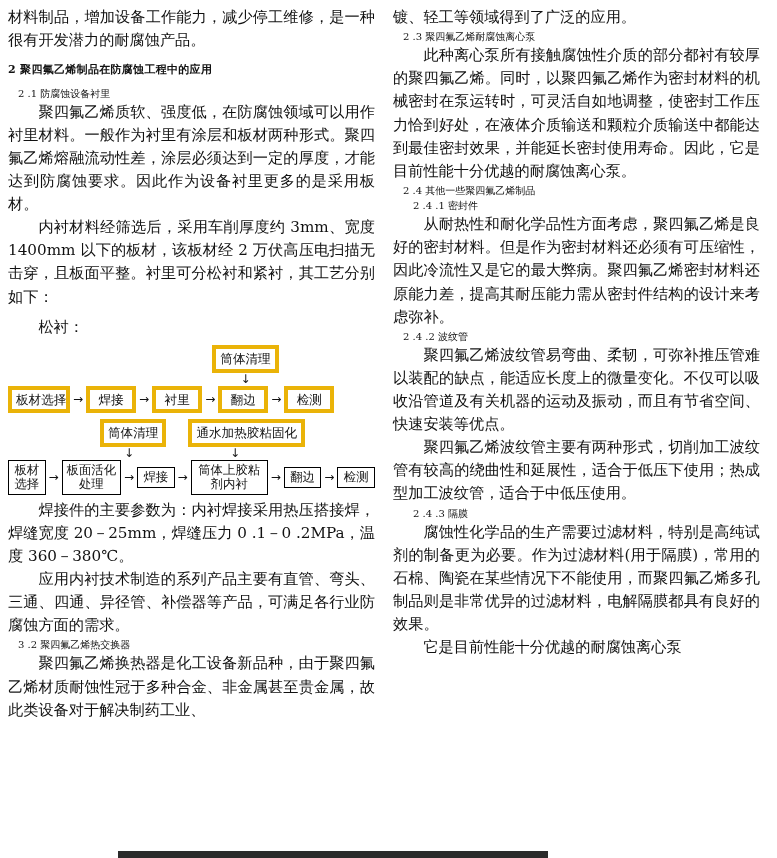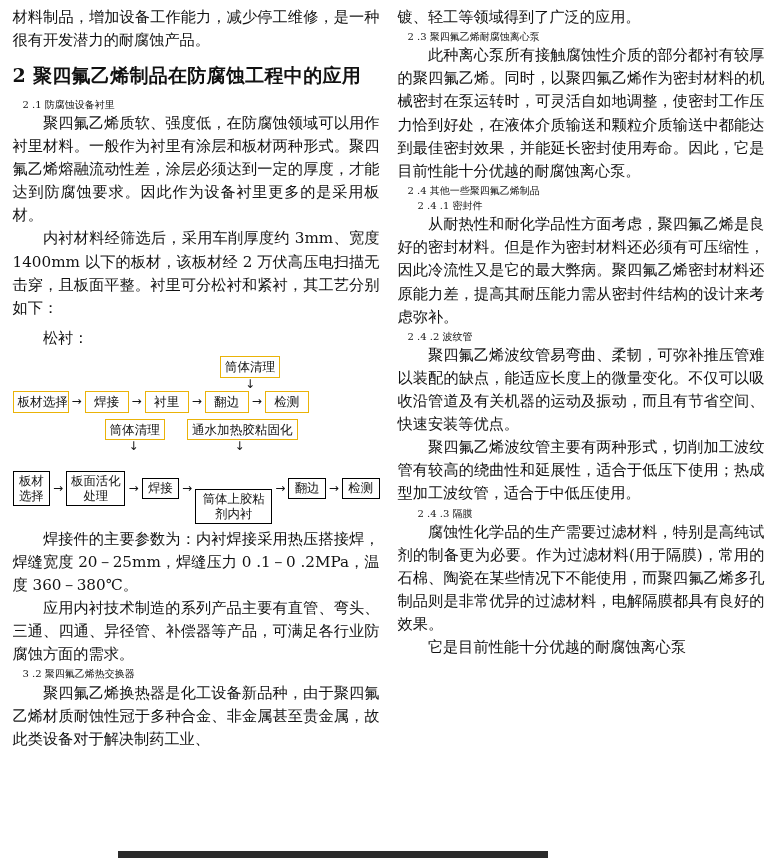--- a/index.html
+++ b/index.html
@@ -19,38 +19,37 @@
     width: 777px;
     height: 858px;
     box-sizing: border-box;
     padding: 6px 8px 0 8px;
   }
   .columns {
     display: flex;
     flex-direction: row;
     gap: 18px;
     height: 100%;
-    justify-content: center;
   }
   .col {
     width: 367px;
     flex: 0 0 367px;
   }
   p {
     margin: 0;
     font-size: 15.2px;
     line-height: 1.52;
     text-align: justify;
     text-justify: inter-ideograph;
   }
   p.ind2 { text-indent: 2em; }
   p.ind1 { text-indent: 1em; }
   h2.sec {
     margin: 10px 0 8px 0;
-    font-size: 19px;
+    font-size: 11px;
     font-weight: bold;
     line-height: 1.4;
     letter-spacing: 0.3px;
   }
   .sub {
     font-size: 10px;
     line-height: 1.52;
   }
   .lab {
     font-size: 15.2px;
@@ -64,21 +63,21 @@
     font-size: 12.6px;
     line-height: 1.25;
     font-family: "DejaVu Sans", "Liberation Sans", sans-serif;
   }
   .flow-row {
     display: flex;
     align-items: center;
     justify-content: flex-start;
   }
   .bx {
-    border: 1px solid #eab308;
+    border: 4px solid #eab308;
     padding: 2px 4px;
     text-align: center;
     background: #fff;
     white-space: nowrap;
   }
   .bx2 {
     border: 1px solid #000;
     padding: 2px 3px;
     text-align: center;
     background: #fff;
@@ -96,21 +95,21 @@
     height: 13px;
   }
   .topbox-wrap {
     display: flex;
     justify-content: center;
   }
   .topbox-wrap.off1 { padding-left: 108px; }
   .cellw1 { width: 46px; }
   .cellw2 { width: 52px; }
   .cellw3 { width: 34px; }
-  .cellw4 { width: 70px; margin-top: 36px; }
+  .cellw4 { width: 70px; }
   .cellw5 { width: 30px; }
   .cellw6 { width: 30px; }
   .bottom-bar {
     position: absolute;
     left: 118px;
     bottom: 0;
     width: 430px;
     height: 7px;
     background: #2b2b2b;
   }

